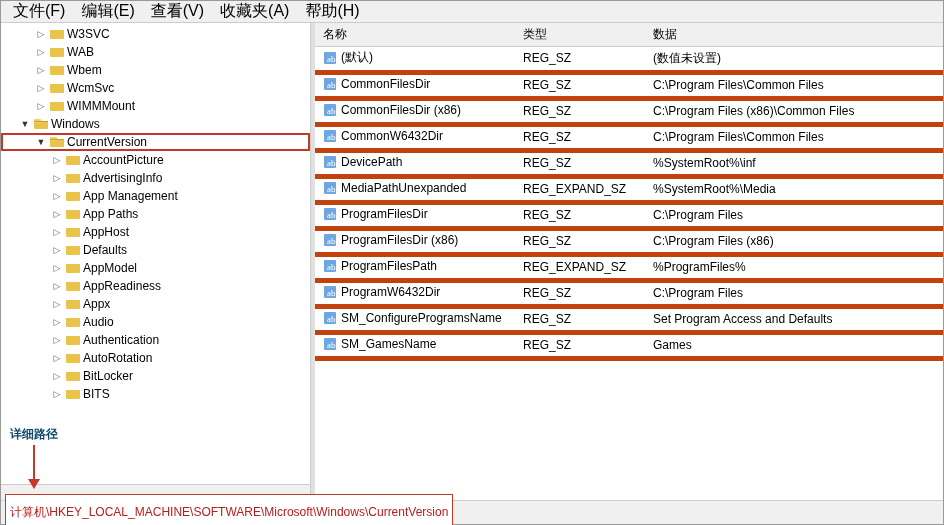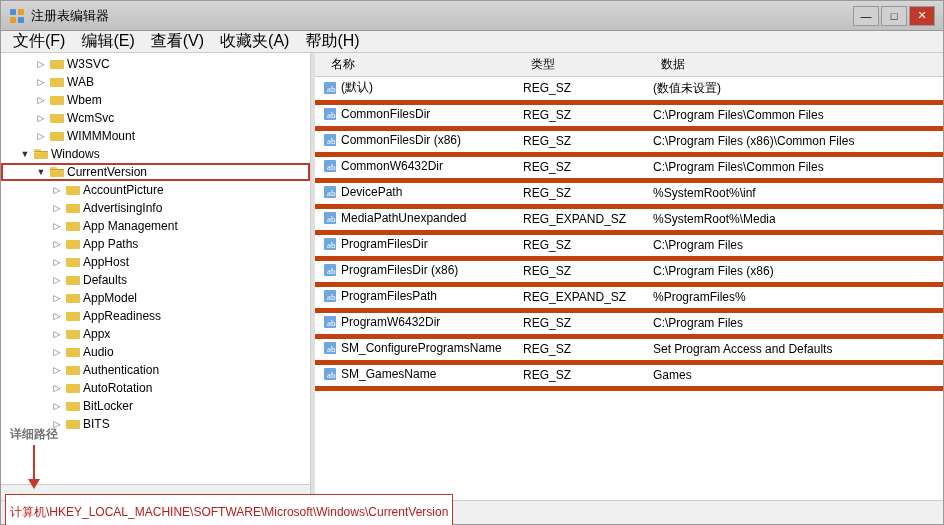--- a/index.html
+++ b/index.html
@@ -140,21 +140,21 @@
 
     .registry-table {
       width: 100%;
       border-collapse: collapse;
     }
 
     .registry-table th {
       background: #f0f0f0;
       border-bottom: 1px solid #ccc;
       text-align: left;
-      padding: 3px 16px;
+      padding: 3px 8px;
       font-weight: normal;
       position: sticky;
       top: 0;
       font-size: 12px;
     }
 
     .registry-table td {
       padding: 2px 8px;
       height: 20px;
       font-size: 12px;
@@ -223,36 +223,20 @@
       width: 4px;
       background: #e0e0e0;
       cursor: col-resize;
     }
   </style>
 </head>
 <body>
 
 <div class="window">
 
-  <div class="title-bar">
-    <div class="title-bar-left">
-      <svg width="16" height="16" viewBox="0 0 16 16">
-        <rect x="1" y="1" width="6" height="6" fill="#4a90d9" rx="1"></rect>
-        <rect x="9" y="1" width="6" height="6" fill="#e8a020" rx="1"></rect>
-        <rect x="1" y="9" width="6" height="6" fill="#e8a020" rx="1"></rect>
-        <rect x="9" y="9" width="6" height="6" fill="#4a90d9" rx="1"></rect>
-      </svg>
-      <span class="title-bar-text">注册表编辑器</span>
-    </div>
-    <div class="title-bar-buttons">
-      <button class="title-btn">—</button>
-      <button class="title-btn">□</button>
-      <button class="title-btn close">✕</button>
-    </div>
-  </div>
 
   <div class="menu-bar">
     <span class="menu-item">文件(F)</span>
     <span class="menu-item">编辑(E)</span>
     <span class="menu-item">查看(V)</span>
     <span class="menu-item">收藏夹(A)</span>
     <span class="menu-item">帮助(H)</span>
   </div>
 
   <div class="main-content">
@@ -632,18 +616,18 @@
           </tbody>
       </table>
     </div>
   </div>
 
   <div class="status-bar">
     <span class="status-path">计算机\HKEY_LOCAL_MACHINE\SOFTWARE\Microsoft\Windows\CurrentVersion</span>
   </div>
 </div>
 
-<div style="position:fixed; left:10px; bottom:44px; display:flex; flex-direction:column; align-items:center; color:#737373; font-size:12px; font-weight:bold; pointer-events:none; z-index:100;">
+<div style="position:fixed; left:10px; bottom:44px; display:flex; flex-direction:column; align-items:center; color:#0c4a6e; font-size:12px; font-weight:bold; pointer-events:none; z-index:100;">
   <span>详细路径</span>
   <div style="width:2px; height:36px; background:#c0392b; margin-top:2px; position:relative;">
     <div style="position:absolute; bottom:-8px; left:-5px; border-left:6px solid transparent; border-right:6px solid transparent; border-top:10px solid #c0392b;"></div>
   </div>
 </div>
 
 </body></html>

